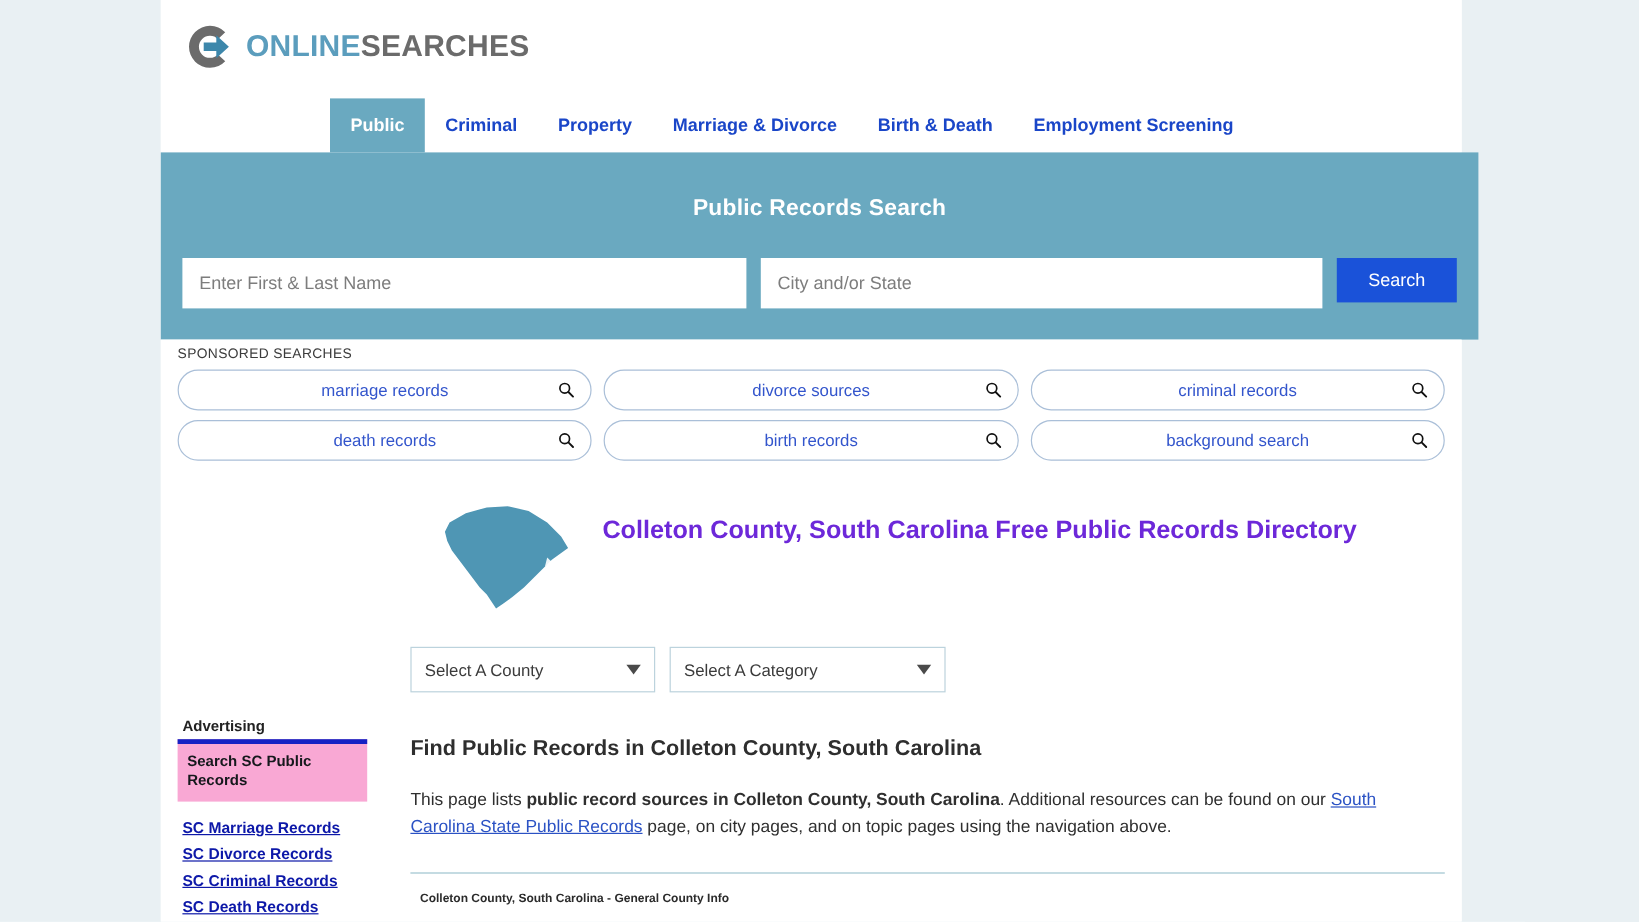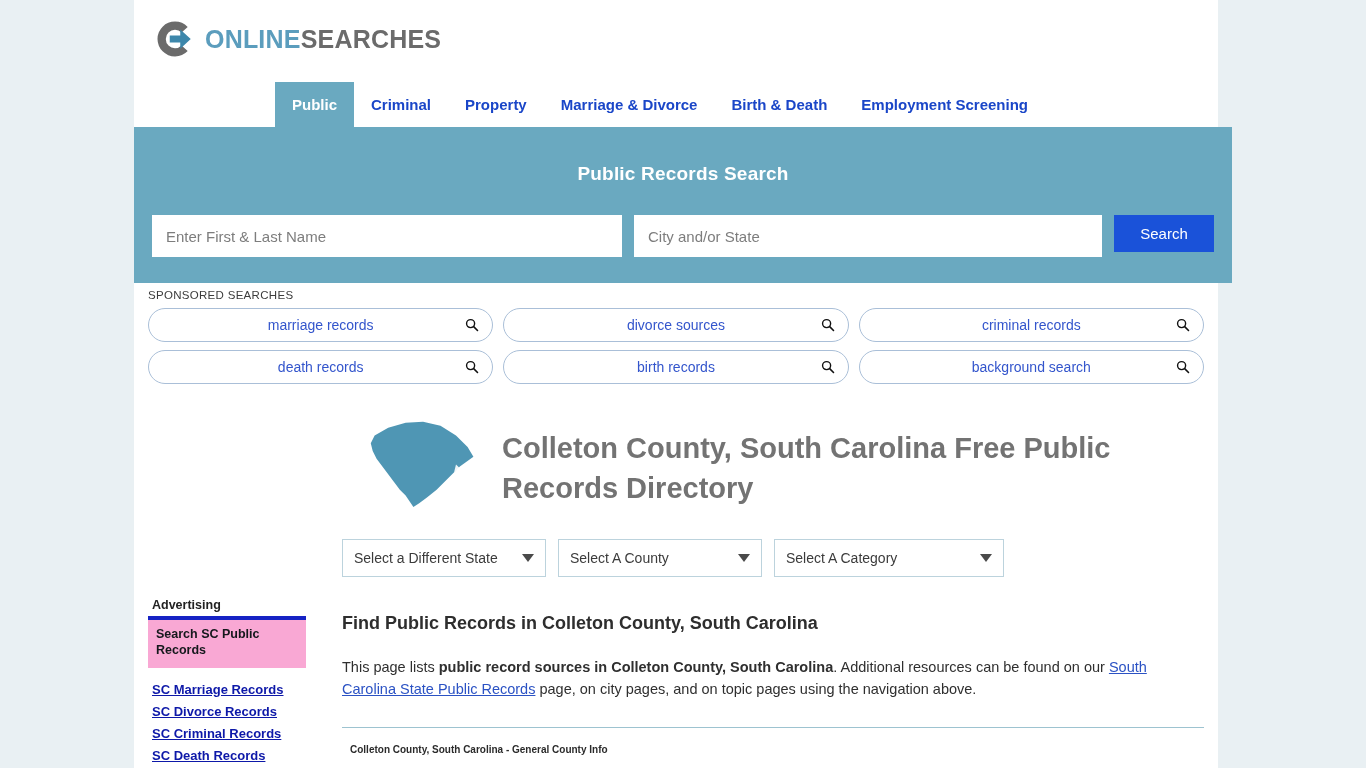--- a/index.html
+++ b/index.html
@@ -151,23 +151,23 @@
   
   .body-wrap { display: flex; background: #fff; padding-top: 8px; }
   .left-col { width: 180px; flex: 0 0 180px; padding: 0 0 0 14px; }
   .right-col { flex: 1 1 auto; padding: 0 14px 0 24px; }
 
   
   .title-row { display: flex; align-items: flex-start; gap: 18px; padding-top: 12px; }
   .map-wrap { flex: 0 0 125px; padding-top: 6px; padding-left: 28px; }
   .sc-map { width: 118px; height: 92px; display:block; }
   .page-title {
-    font-size: 29px;
-    font-weight: bold;
-    color: #737373;
+    font-size: 21px;
+    font-weight: bold;
+    color: #6d28d9;
     line-height: 1.38;
     margin: 0;
     padding-top: 16px;
   }
 
   
   .selects { display: flex; gap: 12px; margin: 29px 0 0 4px; }
   .sel {
     position: relative;
     height: 38px;
@@ -362,24 +362,20 @@
                        L96 50 L88 58 L80 66 L72 74 L62 82 L54 88 L48 92
                        L44 86 L40 80 L34 74 L28 66 L22 58 L16 50 L10 42
                        L6 34 L4 26 L8 18 Z" fill="#4f96b4"></path>
               <path d="M92 48 L96 52 L90 56 Z" fill="#ffffff" opacity="0.9"></path>
             </svg>
           </div>
           <h1 class="page-title">Colleton County, South Carolina Free Public Records Directory</h1>
         </div>
 
         <div class="selects">
-          <div class="sel sel-state">
-            <span>Select a Different State</span>
-            <span class="caret"></span>
-          </div>
           <div class="sel sel-county">
             <span>Select A County</span>
             <span class="caret"></span>
           </div>
           <div class="sel sel-category">
             <span>Select A Category</span>
             <span class="caret"></span>
           </div>
         </div>
 

